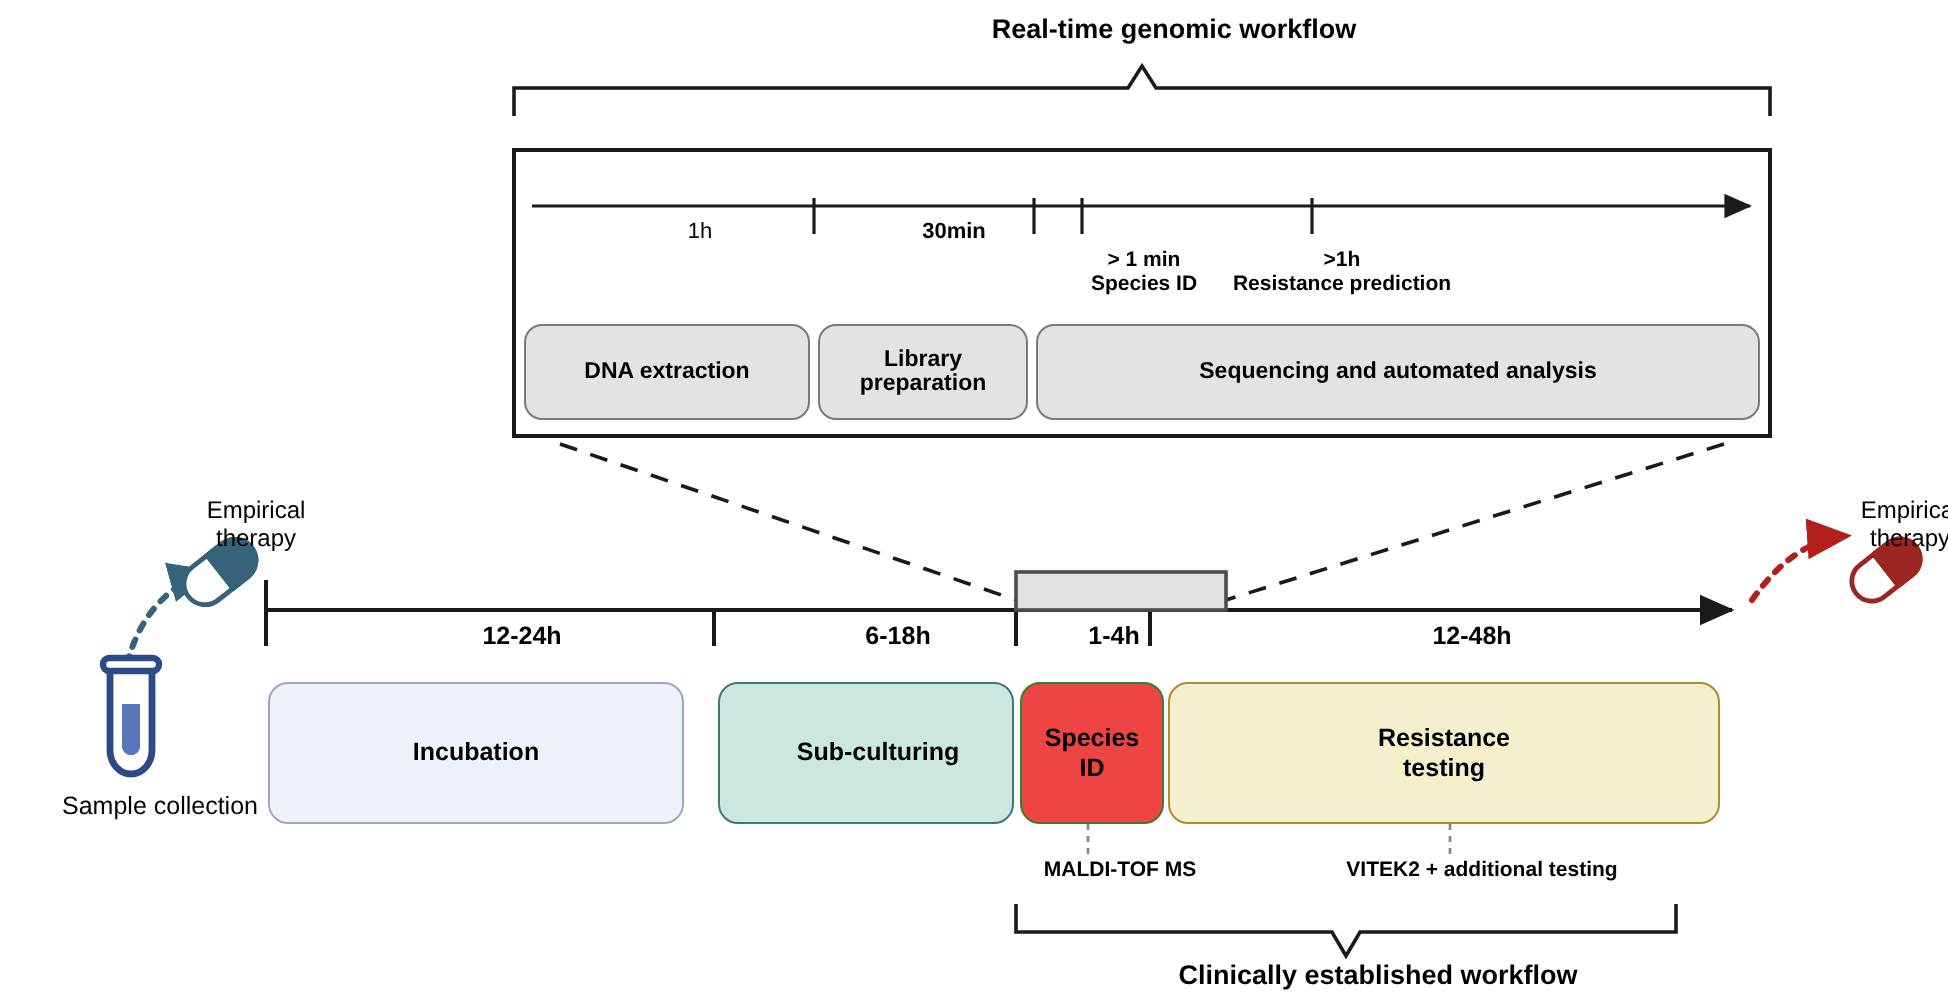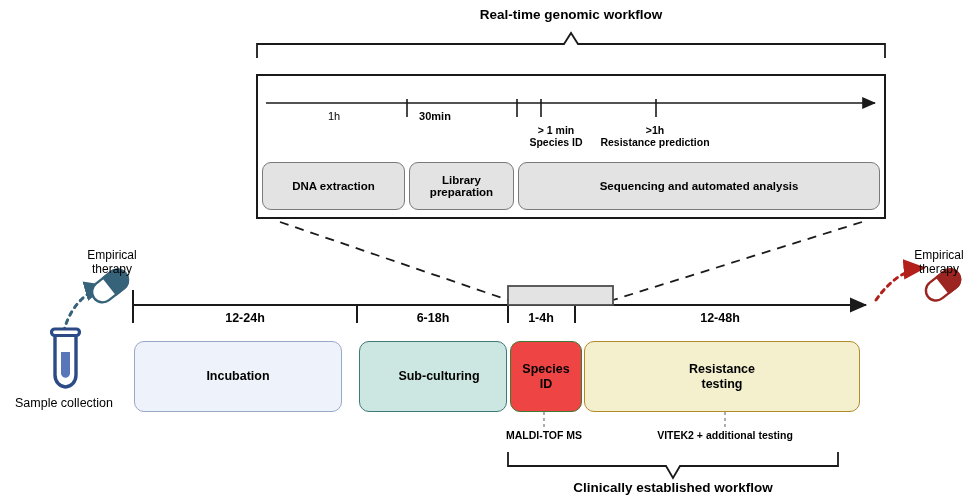--- a/index.html
+++ b/index.html
@@ -1,27 +1,27 @@
 <!DOCTYPE html>
 <html><head>
 <meta charset="utf-8">
 <style>
   html,body{margin:0;padding:0;background:#ffffff;}
   body{width:974px;height:502px;position:relative;overflow:hidden;
        font-family:"Liberation Sans",sans-serif;color:#000;}
   .stage{position:absolute;left:0;top:0;width:974px;height:502px;}
   svg.layer{position:absolute;left:0;top:0;width:974px;height:502px;overflow:visible;}
-  .lbl{position:absolute;white-space:nowrap;line-height:1.15;}
+  .lbl{position:absolute;white-space:nowrap;line-height:1.15;margin-left:16px;}
   .bold{font-weight:bold;}
   .ctr{transform:translateX(-50%);text-align:center;}
 
   
   .title-top{font-size:13.5px;font-weight:bold;left:571px;top:7px;}
   .t-1h{font-size:11px;font-weight:normal;left:334px;top:110px;}
-  .t-30{font-size:11px;font-weight:bold;left:435px;top:110px;}
+  .t-30{font-size:11px;font-weight:bold;left:461px;top:110px;}
   .t-spec{font-size:10.5px;font-weight:bold;left:556px;top:124px;}
   .t-res{font-size:10.5px;font-weight:bold;left:655px;top:124px;}
 
   .gbox{position:absolute;background:#e3e3e3;border:1.4px solid #7a7a7a;
         border-radius:9px;display:flex;align-items:center;justify-content:center;
         font-size:11.5px;font-weight:bold;text-align:center;box-sizing:border-box;}
 
   
   .d-lab{font-size:12.5px;font-weight:bold;top:311px;}
 

